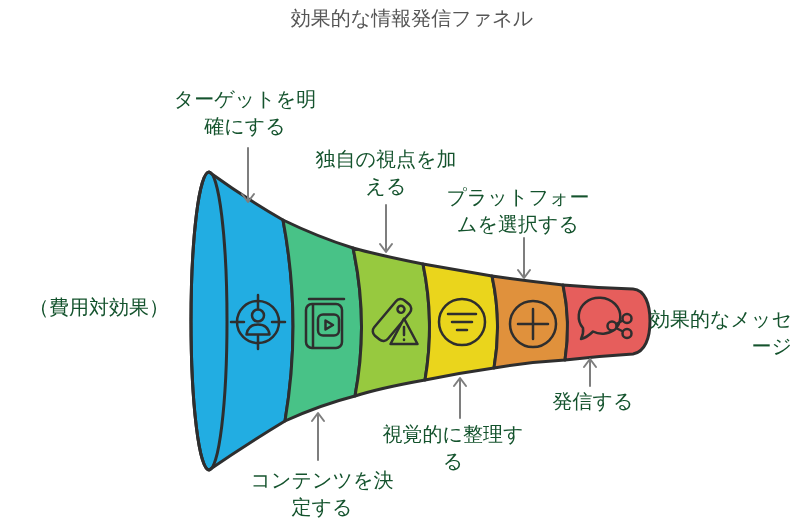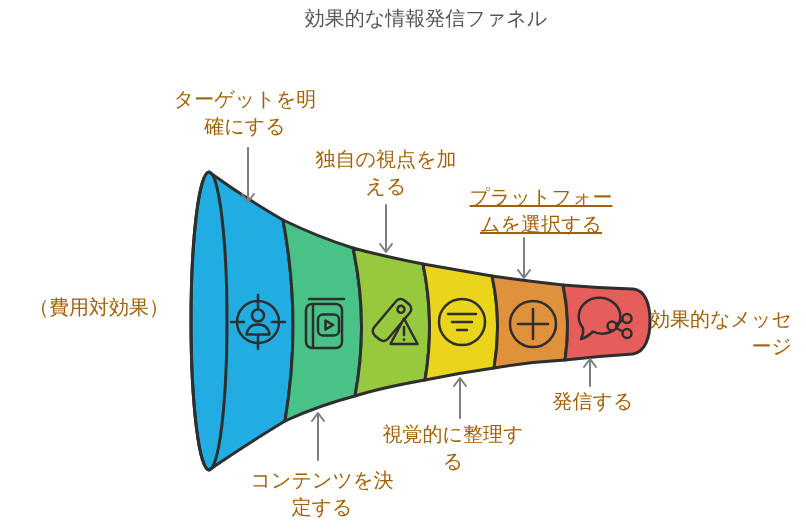--- a/index.html
+++ b/index.html
@@ -3,24 +3,24 @@
 <meta charset="utf-8">
 <style>
   html,body { margin:0; padding:0; background:#ffffff; }
   .canvas {
     position:relative; width:806px; height:532px; background:#ffffff;
     font-family:"Liberation Sans","DejaVu Sans",sans-serif; overflow:hidden;
   }
   .stage { position:absolute; left:0; top:0; }
   .title {
     position:absolute; left:412px; top:6px; transform:translateX(-50%);
-    font-size:20px; line-height:24px; color:#565656; white-space:nowrap;margin-left:14px;
+    font-size:20px; line-height:24px; color:#565656; white-space:nowrap;
   }
   .lbl {
-    position:absolute; font-size:20px; line-height:27px; color:#a16207;
+    position:absolute; font-size:20px; line-height:27px; color:#14532d;
     text-align:center; transform:translateX(-50%); white-space:nowrap;
   }
   .lbl.left-align { transform:none; text-align:right;margin-top:12px; }
   .lbl span { display:block; }
 </style>
 </head>
 <body>
 
 <div class="canvas">
 
@@ -116,21 +116,21 @@
   <div class="lbl" style="left:245px; top:86px;">
     <span>ターゲットを明</span>
     <span>確にする</span>
   </div>
 
   <div class="lbl" style="left:386px; top:146px;text-align:center;">
     <span>独自の視点を加</span>
     <span>える</span>
   </div>
 
-  <div class="lbl" style="left:541px; top:184px;text-decoration:underline;">
+  <div class="lbl" style="left:518px; top:184px;">
     <span>プラットフォー</span>
     <span>ムを選択する</span>
   </div>
 
   <div class="lbl" style="left:99px; top:294px;">
     <span>（費用対効果）</span>
   </div>
 
   <div class="lbl left-align" style="left:650px; top:294px;">
     <span>効果的なメッセ</span>

